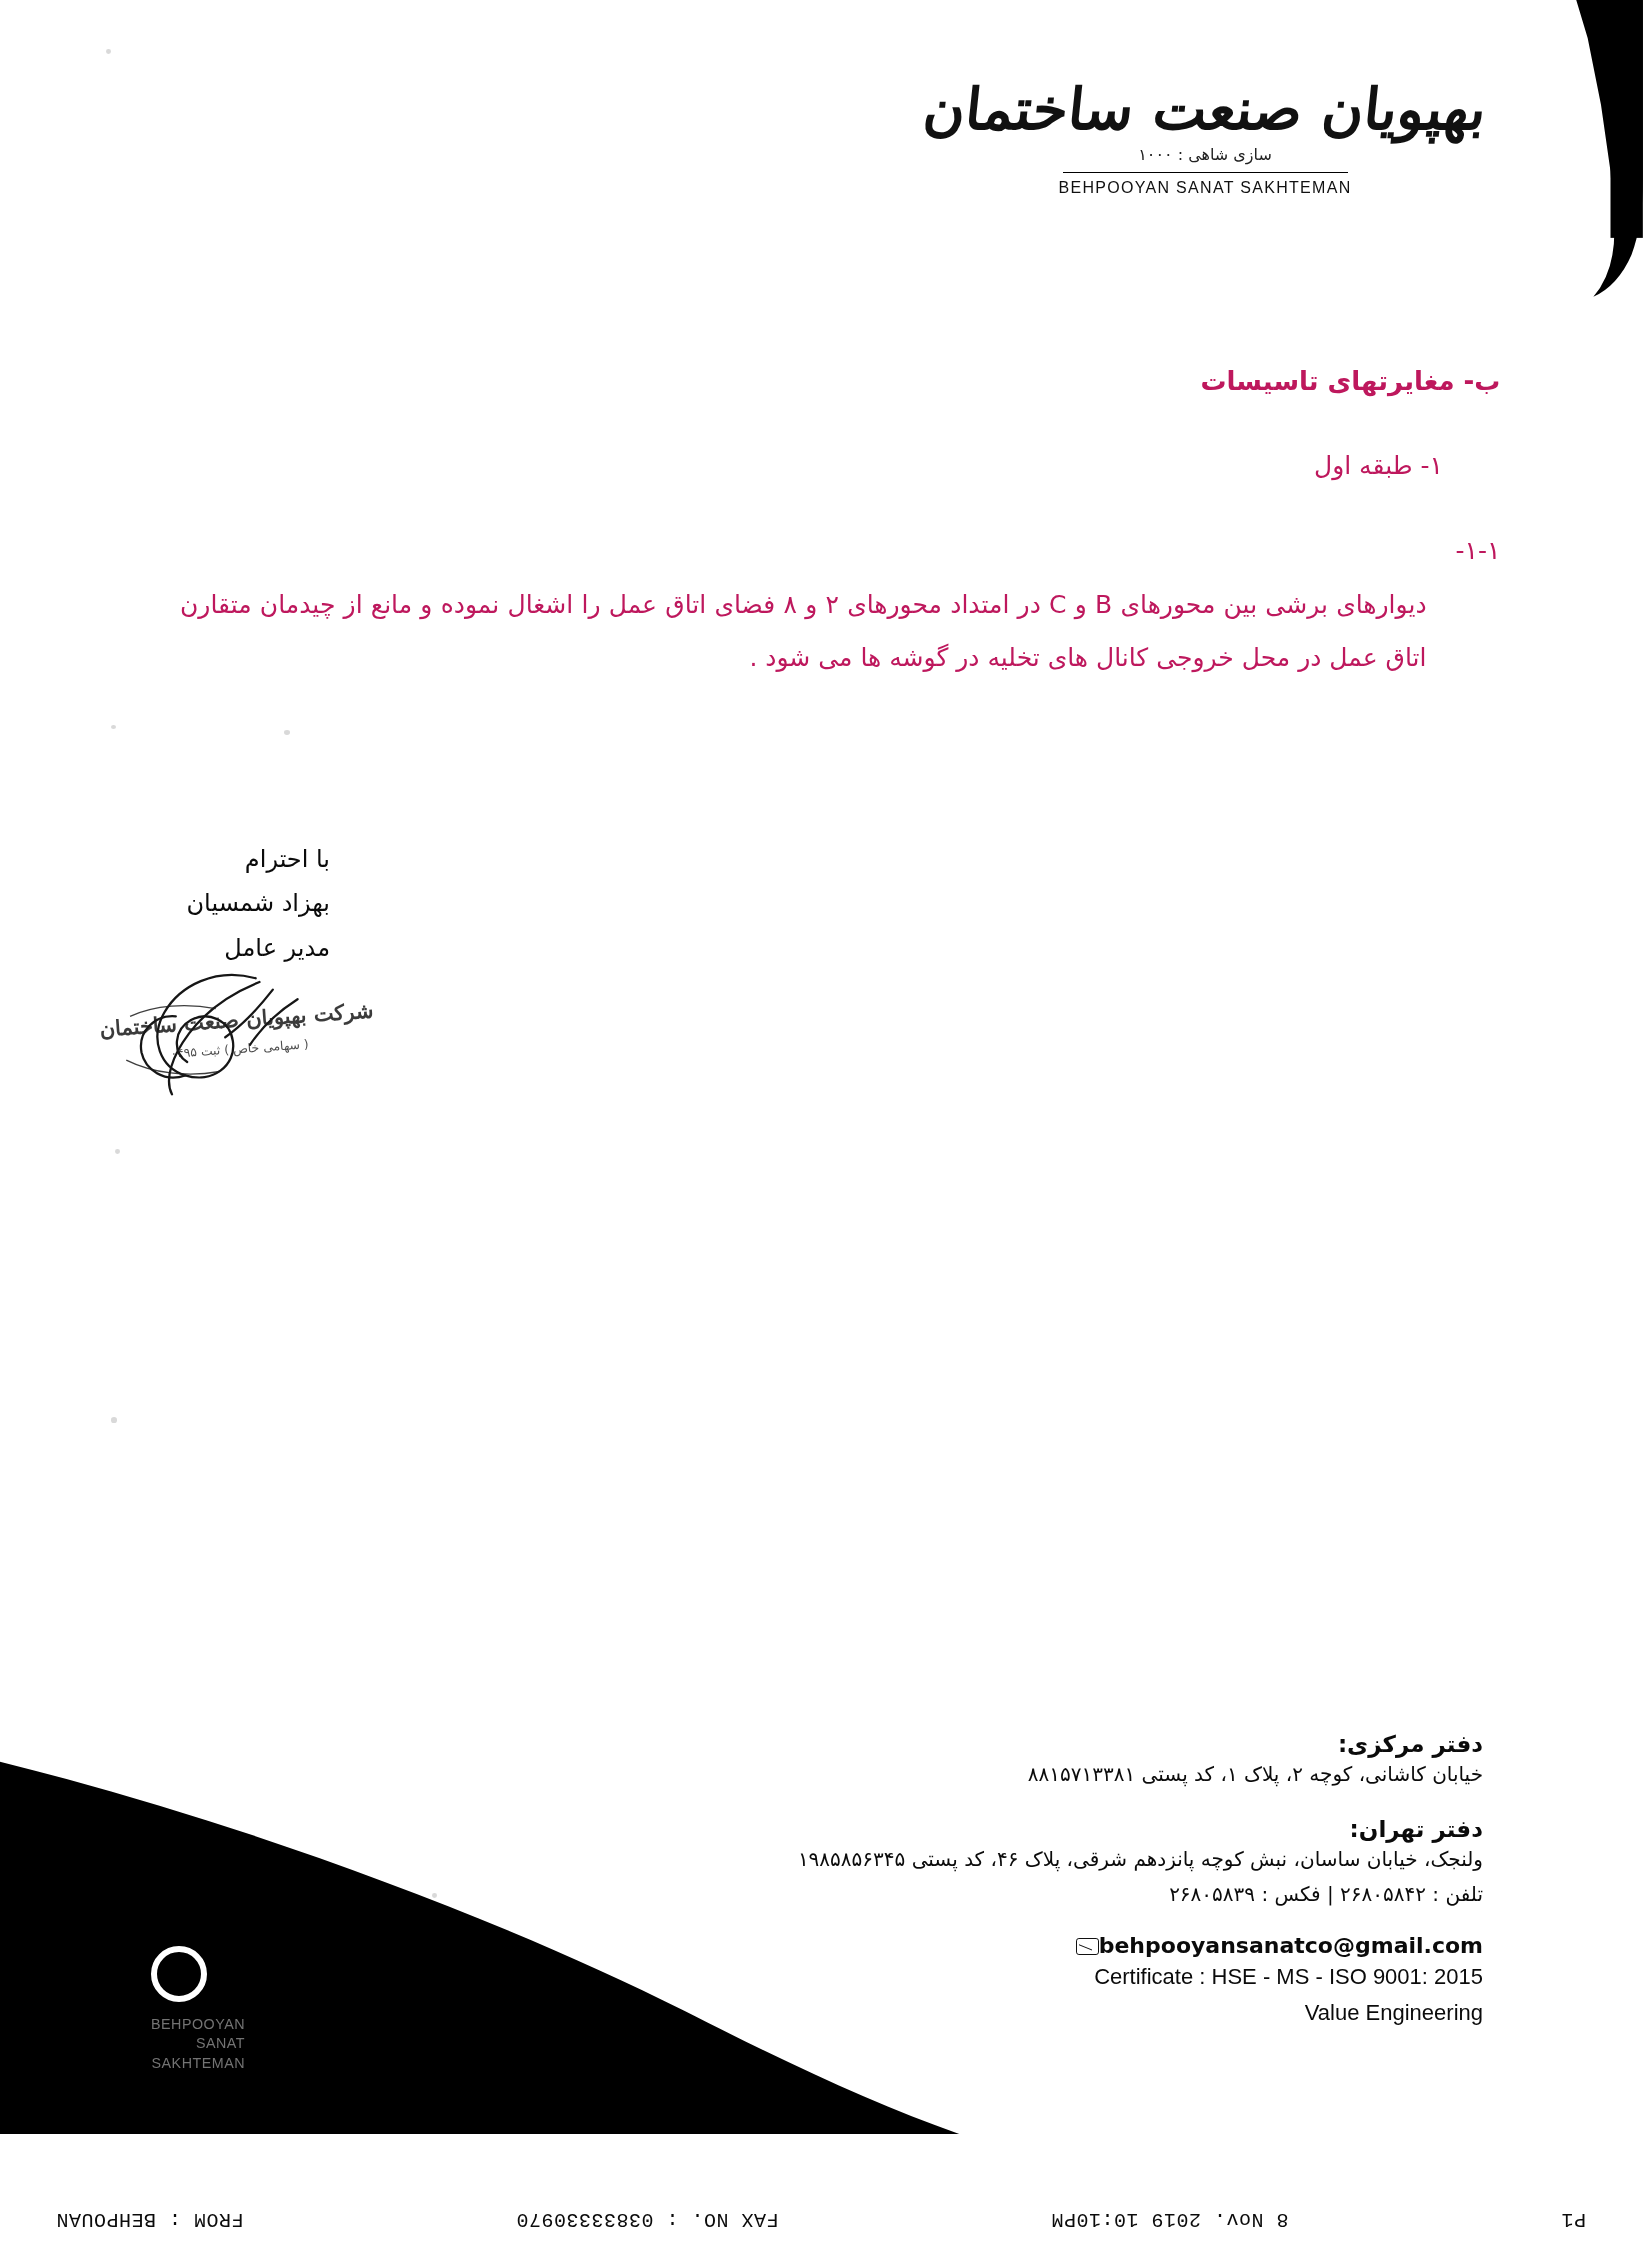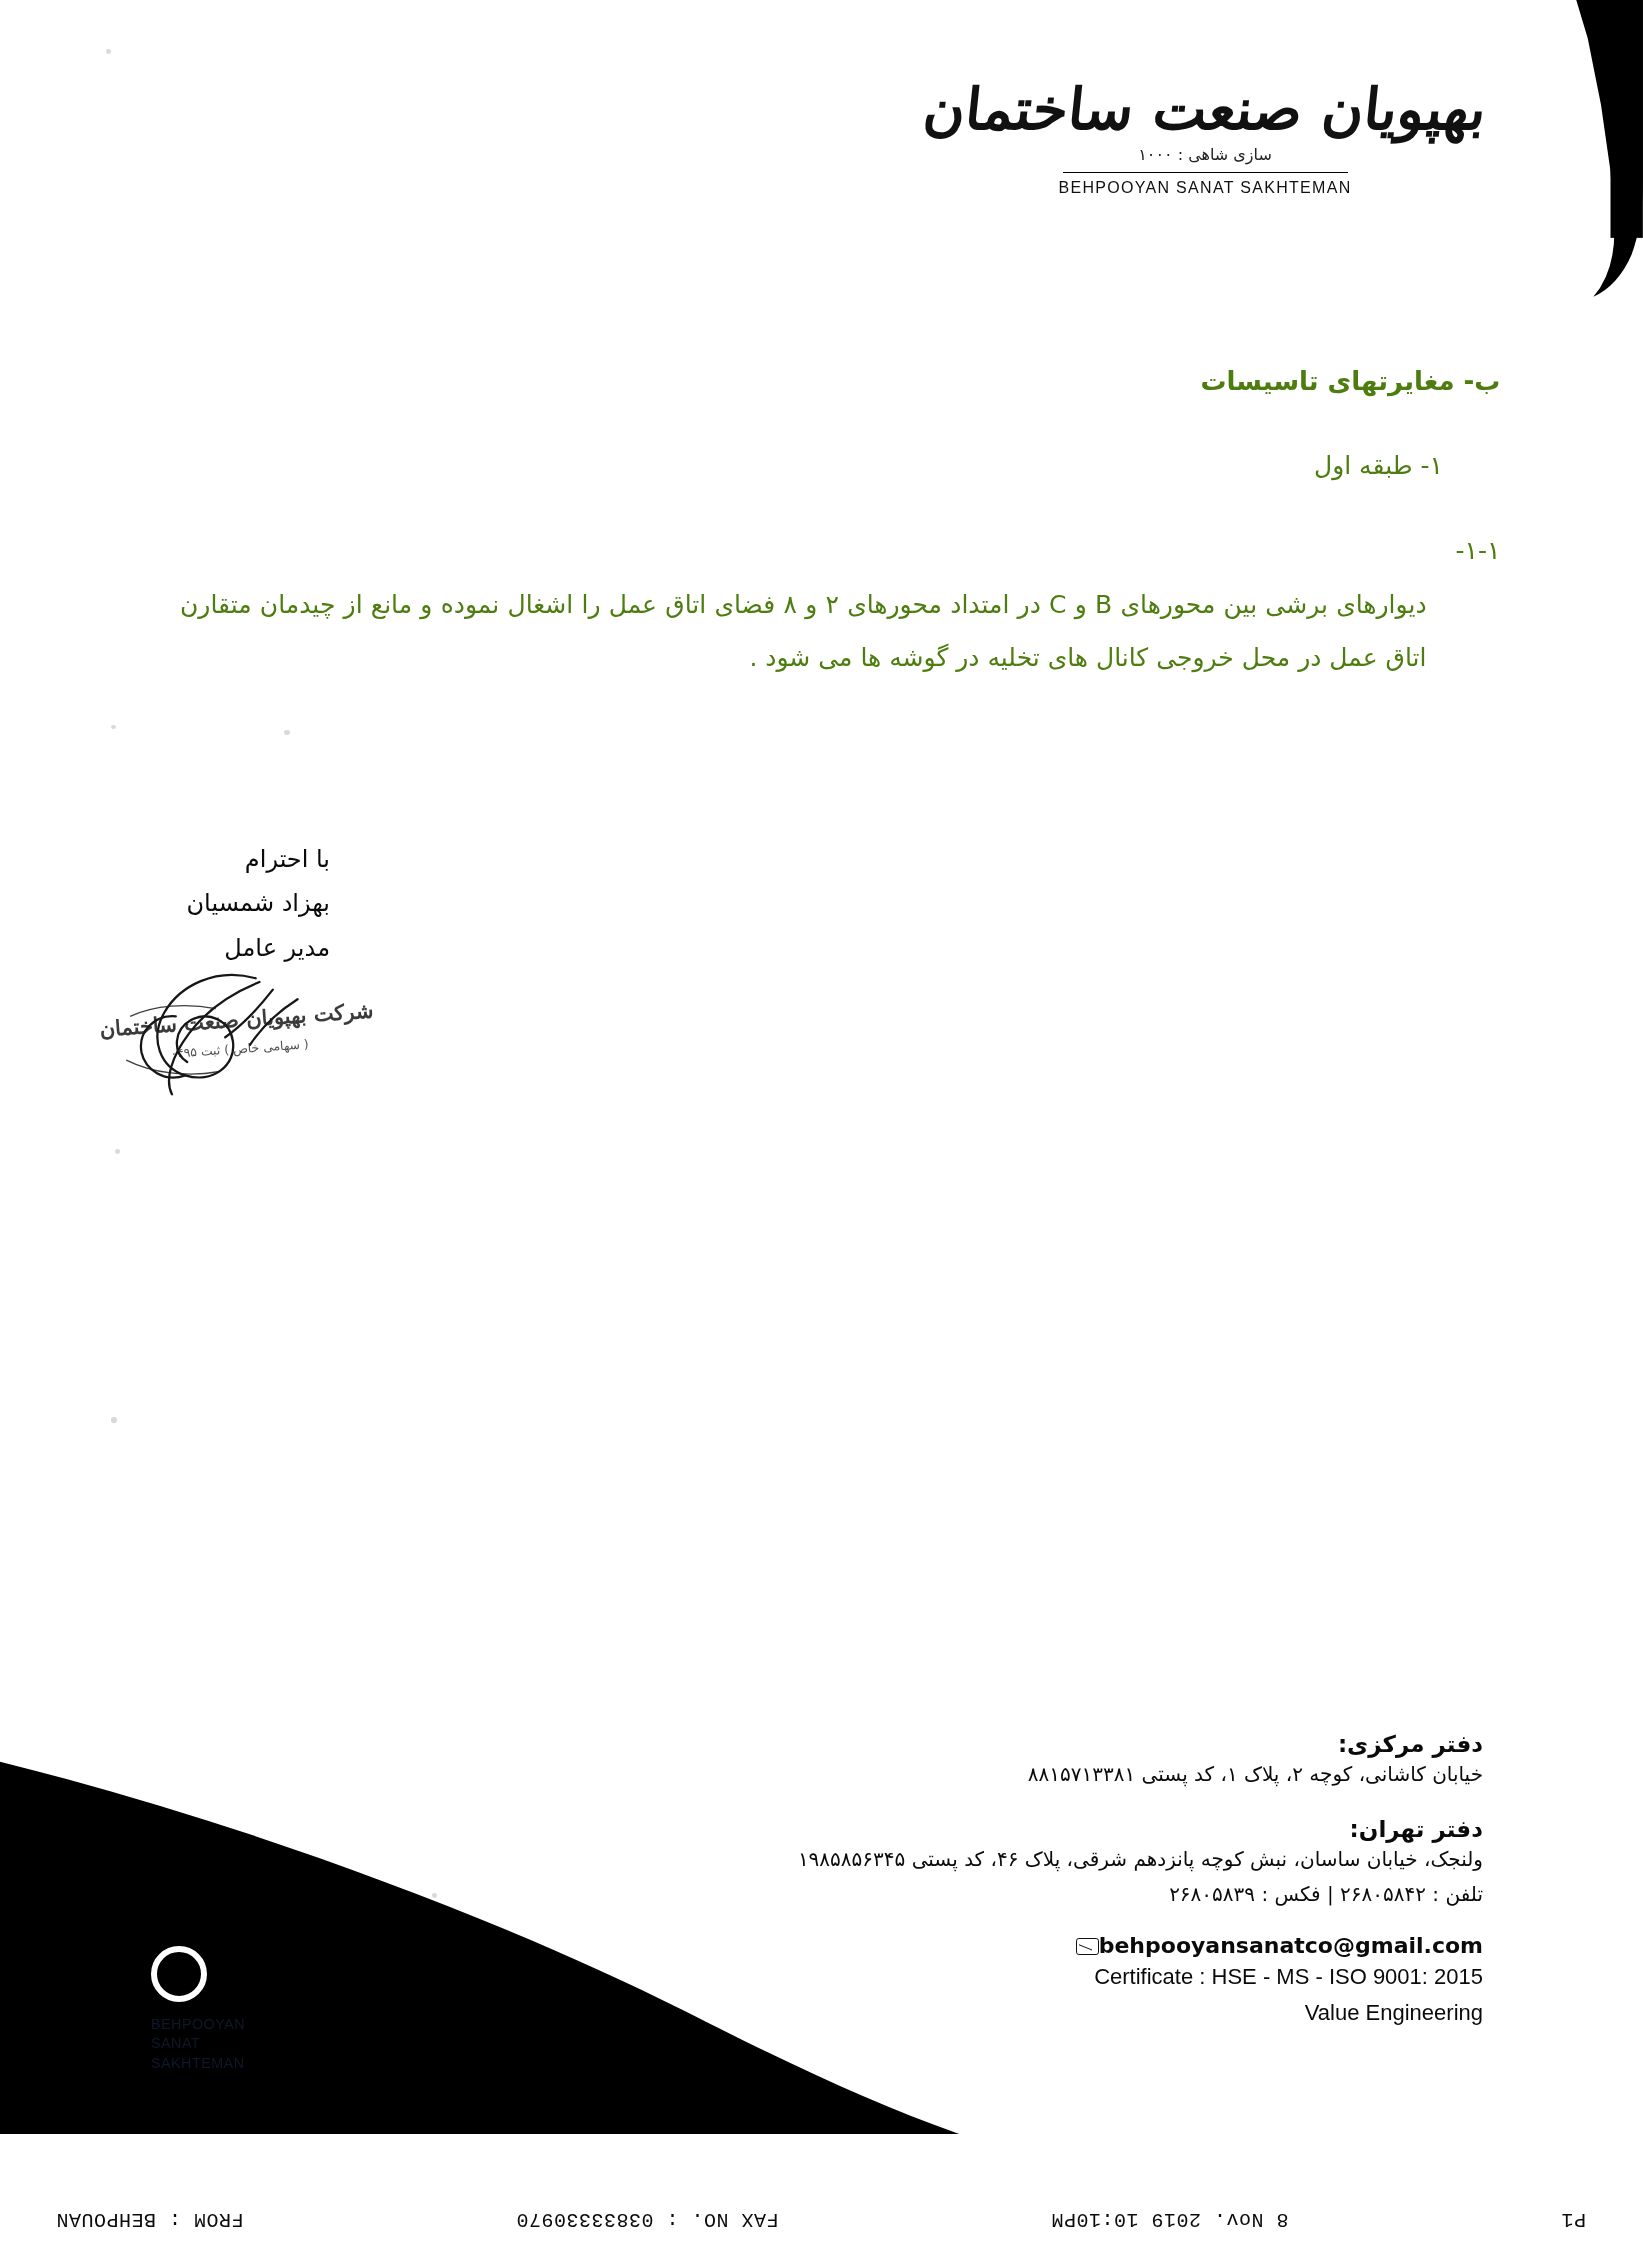--- a/index.html
+++ b/index.html
@@ -66,21 +66,21 @@
   }
 
   
   .content {
     position: absolute;
     top: 361px;
     right: 114px;
     left: 181px;
     direction: rtl;
     text-align: right;
-    color: #4d7c0f;
+    color: #be185d;
   }
   .sec-title {
     font-size: 26px;
     font-weight: 700;
     margin: 0 0 42px 0;
     padding-right: 28.5px;
     line-height: 1.6;
   }
   .item-1 {
     font-size: 25px;
@@ -160,23 +160,23 @@
     bottom: 124px;
     width: 961px;
     height: 418px;
   }
   .footer-wave svg { display: block; }
 
   .footer-logo {
     position: absolute;
     left: 152px;
     bottom: 185px;
-    color: #0f172a;
+    color: #737373;
     direction: ltr;
-    text-align: left;
+    text-align: right;
   }
   .footer-logo .ring {
     width: 44px;
     height: 44px;
     border: 6.7px solid #ffffff;
     border-radius: 50%;
     margin-bottom: 13.3px;
   }
   .footer-logo .fl-text {
     font-family: "Liberation Sans", sans-serif;

